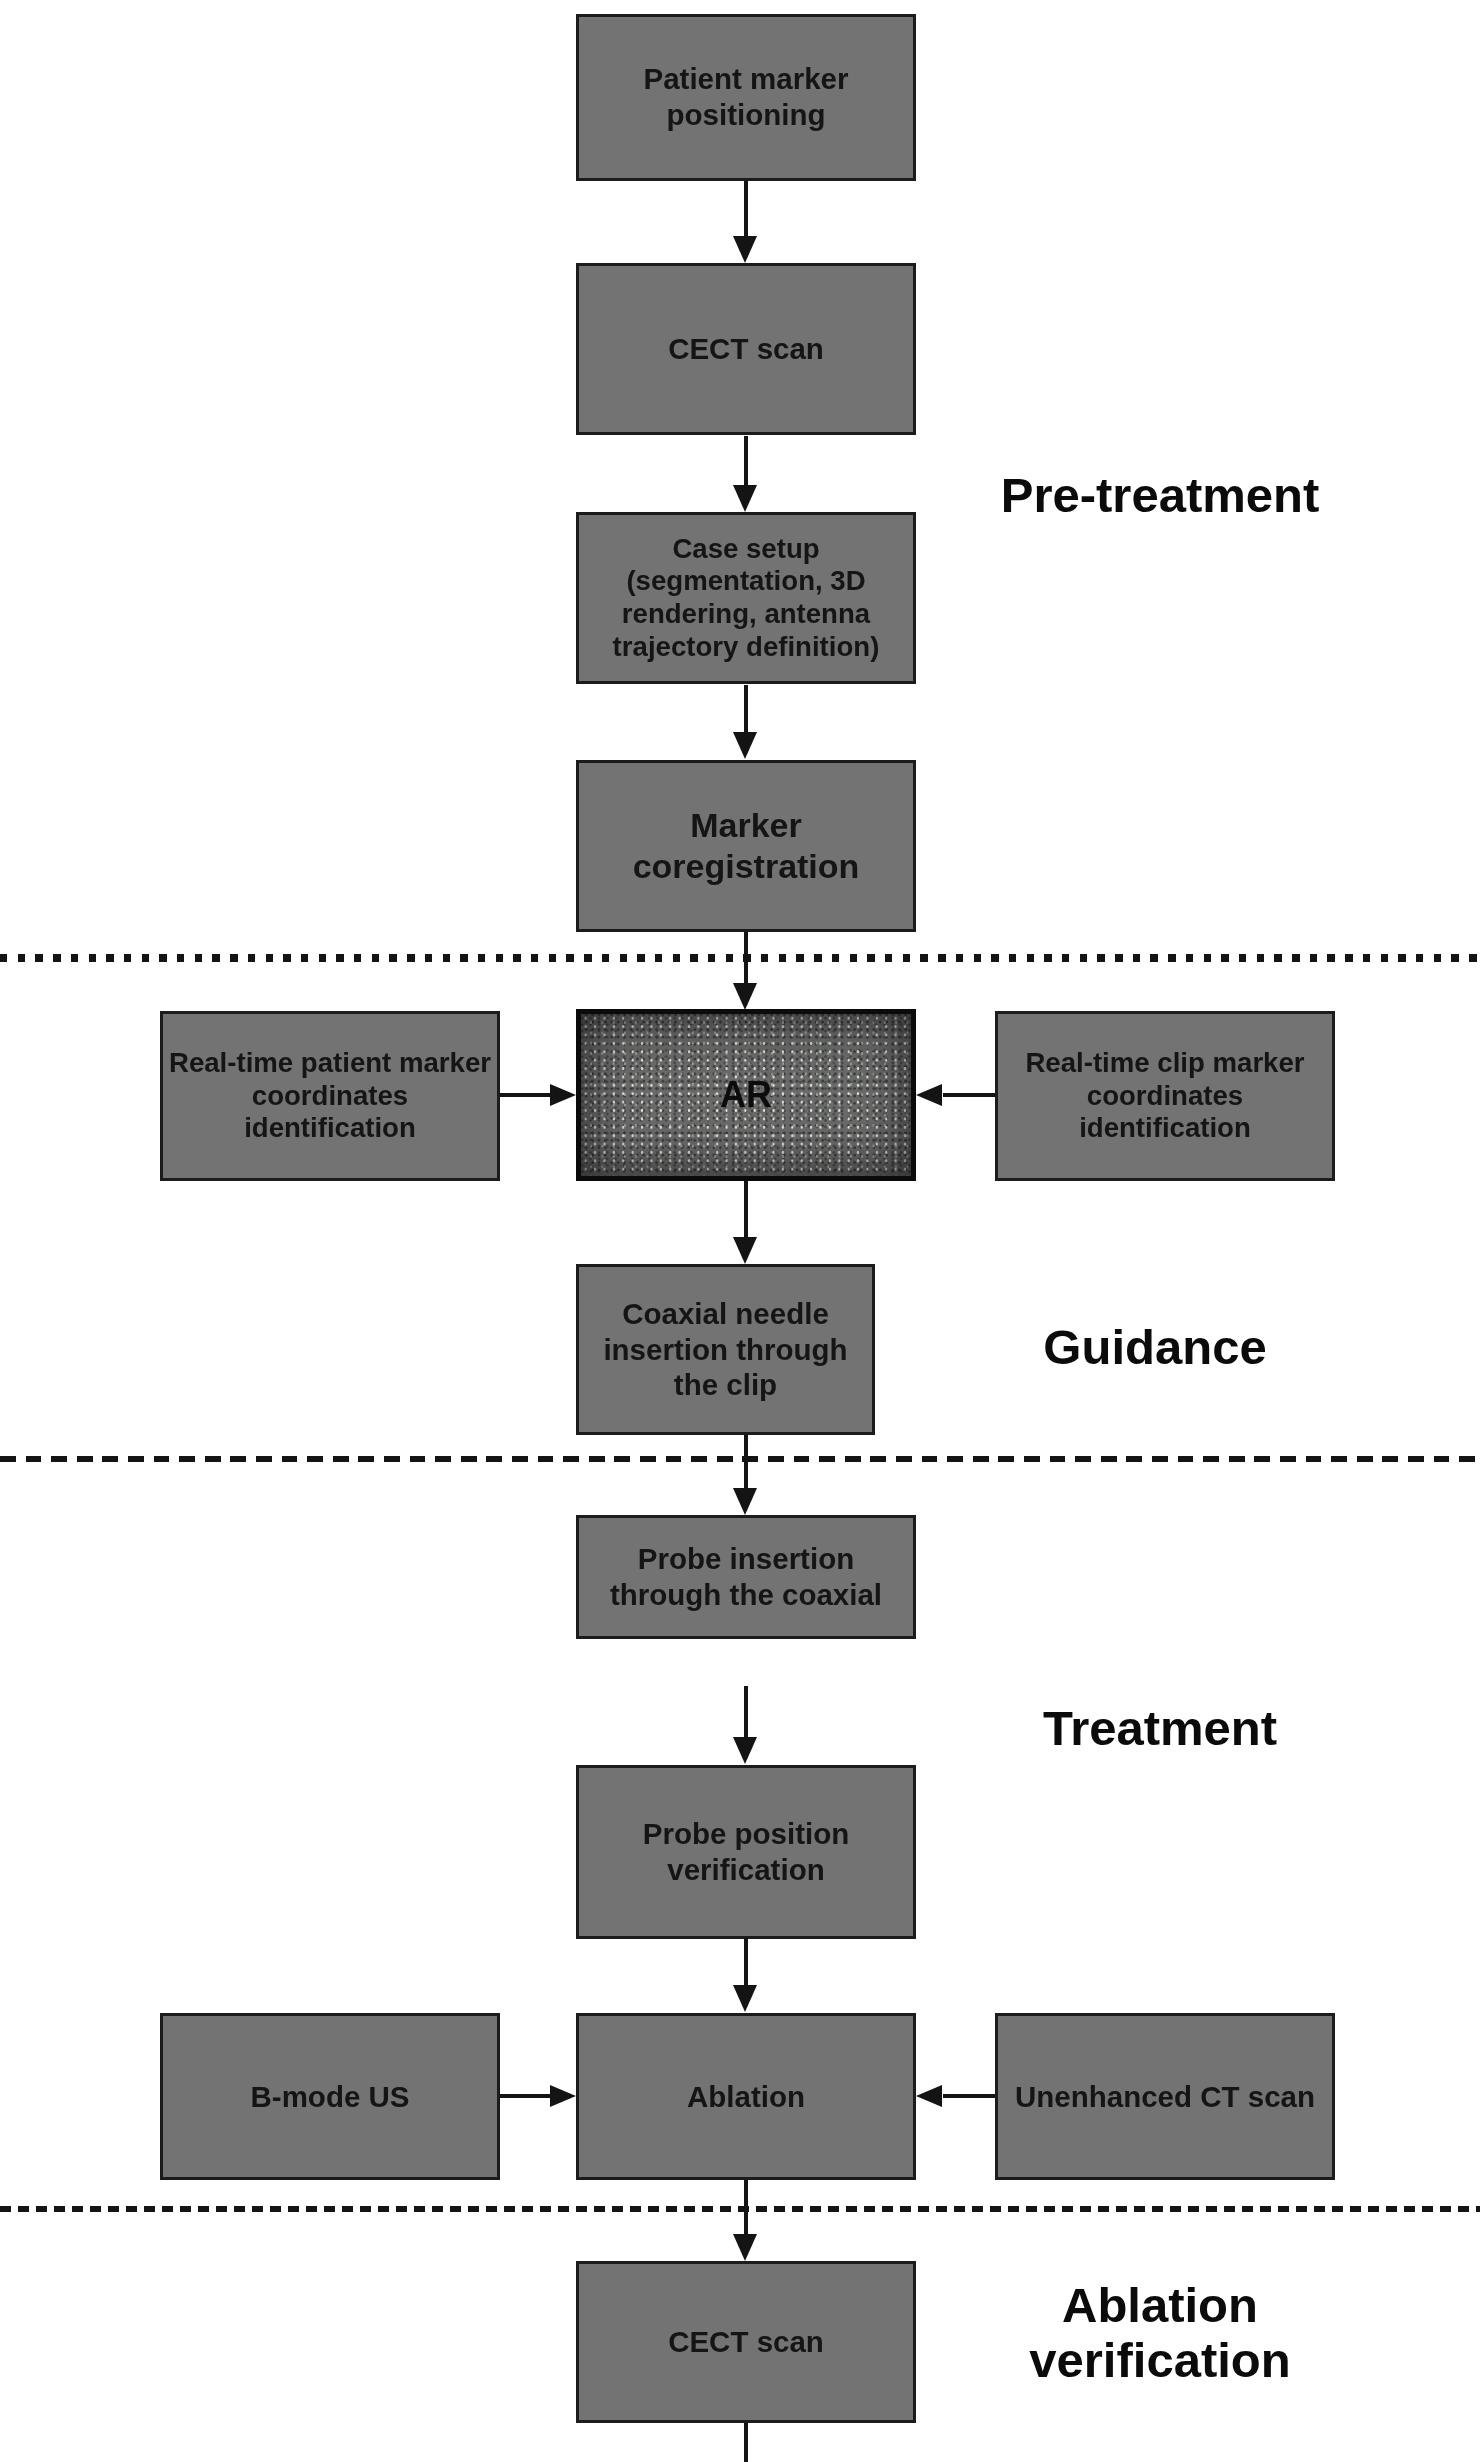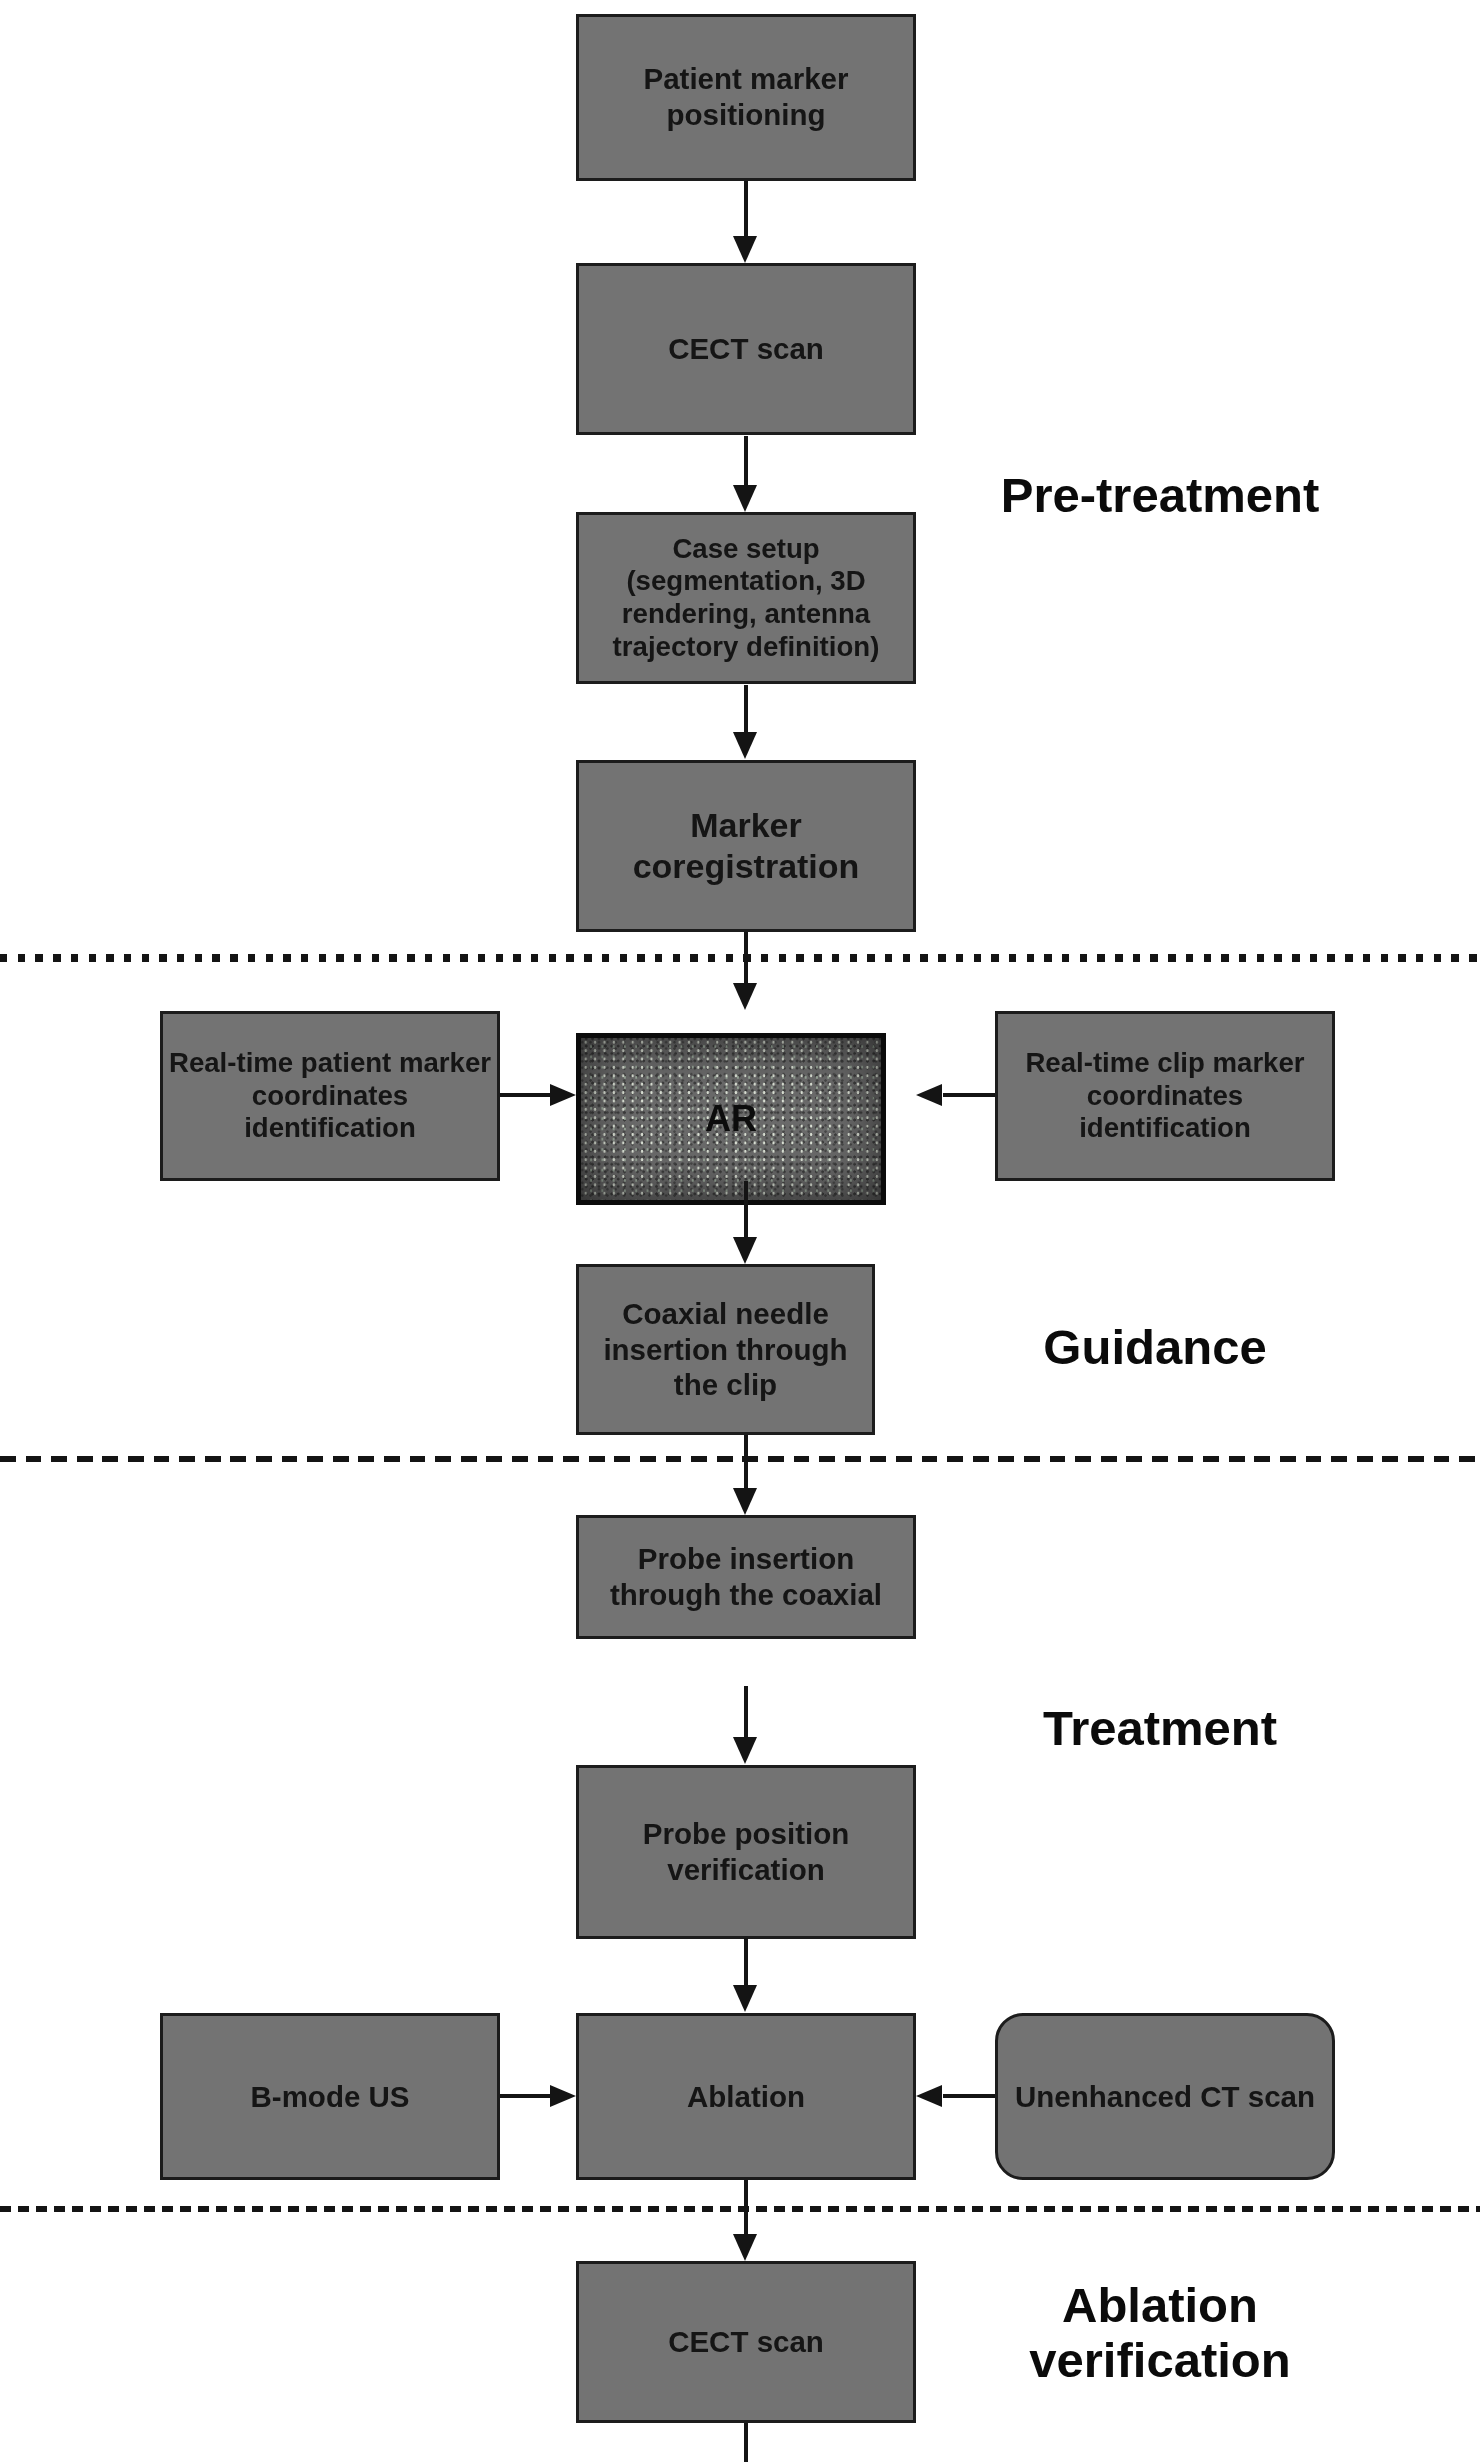--- a/index.html
+++ b/index.html
@@ -90,21 +90,21 @@
 
   <div class="divider d1"></div>
 
   <div class="vshaft" style="top:932px;height:54px;"></div>
   <div class="vhead" style="top:983px;"></div>
 
   <div class="node small" style="left:160px;top:1011px;width:340px;height:170px;">
     <span>Real-time patient marker coordinates identification</span>
   </div>
 
-  <div class="node ar" style="left:576px;top:1009px;width:310px;height:172px;margin-top:24px;">
+  <div class="node ar" style="left:576px;top:1009px;width:340px;height:172px;">
     <span>AR</span>
   </div>
 
   <div class="node small" style="left:995px;top:1011px;width:340px;height:170px;">
     <span>Real-time clip marker coordinates identification</span>
   </div>
 
   <div class="hshaft" style="left:500px;top:1093px;width:54px;"></div>
   <div class="hhead-right" style="left:550px;top:1084px;"></div>
 
@@ -142,21 +142,21 @@
   <div class="vhead" style="top:1985px;"></div>
 
   <div class="node" style="left:160px;top:2013px;width:340px;height:167px;">
     <span>B-mode US</span>
   </div>
 
   <div class="node" style="left:576px;top:2013px;width:340px;height:167px;">
     <span>Ablation</span>
   </div>
 
-  <div class="node" style="left:995px;top:2013px;width:340px;height:167px;border-radius:28px;">
+  <div class="node" style="left:995px;top:2013px;width:340px;height:167px;">
     <span>Unenhanced CT scan</span>
   </div>
 
   <div class="hshaft" style="left:500px;top:2094px;width:54px;"></div>
   <div class="hhead-right" style="left:550px;top:2085px;"></div>
 
   <div class="hshaft" style="left:943px;top:2094px;width:52px;"></div>
   <div class="hhead-left" style="left:916px;top:2085px;"></div>
 
   <div class="divider d3"></div>

